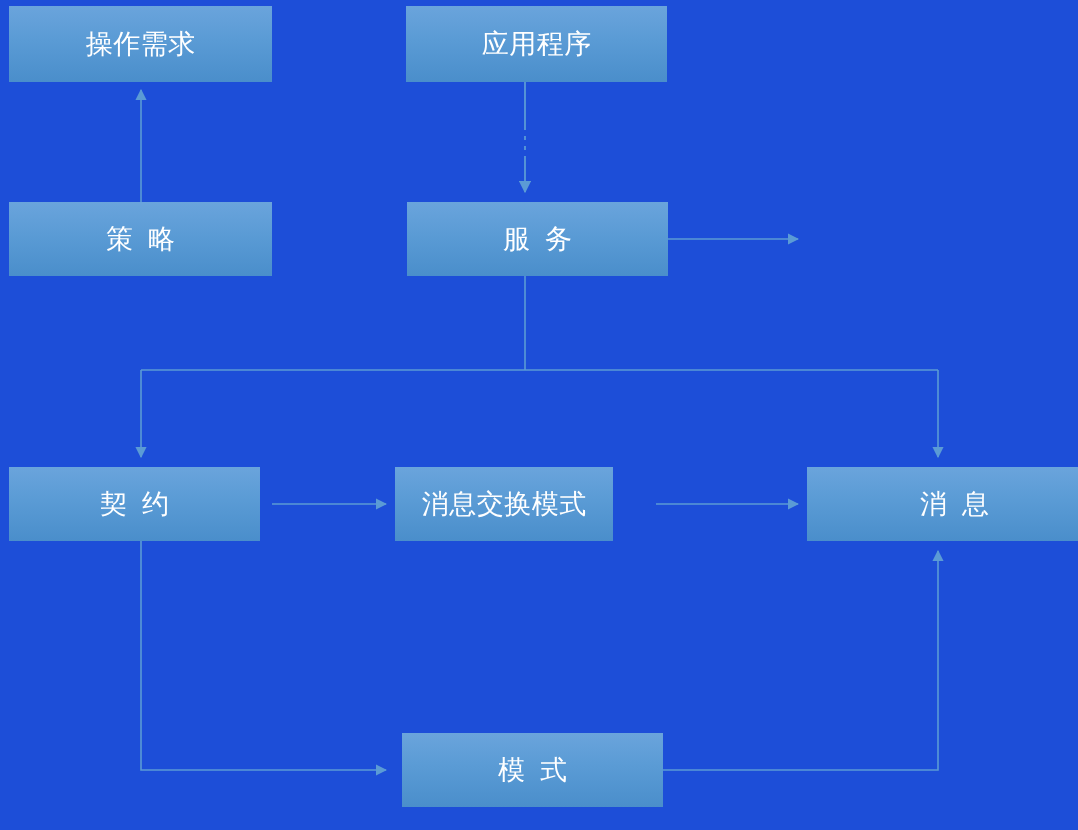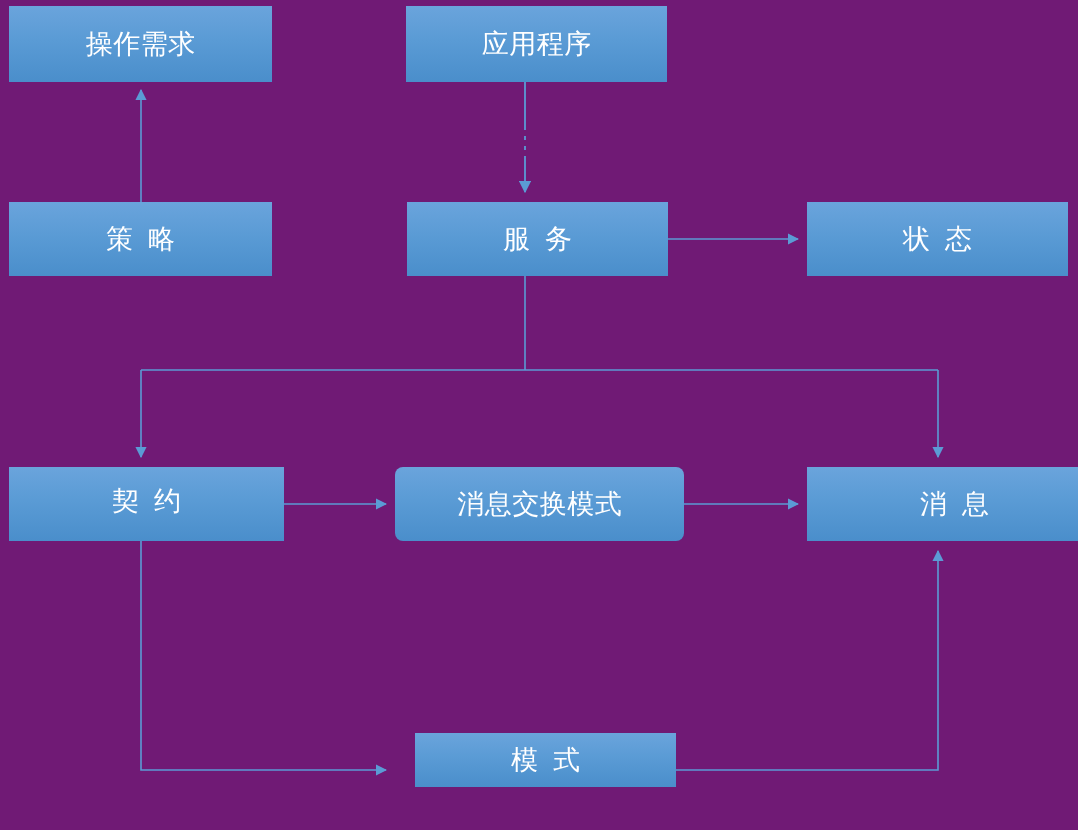--- a/index.html
+++ b/index.html
@@ -4,21 +4,21 @@
 <style>
   html, body {
     margin: 0;
     padding: 0;
     background: #000000;
   }
   #canvas {
     position: relative;
     width: 1078px;
     height: 830px;
-    background: #701a75;
+    background: #1d4ed8;
     overflow: hidden;
     font-family: "DejaVu Sans", "Liberation Sans", sans-serif;
   }
   #edge-layer {
     position: absolute;
     left: 0;
     top: 0;
     width: 1078px;
     height: 830px;
     pointer-events: none;
@@ -112,33 +112,30 @@
   </div>
 
   <div class="node spaced" style="left:9px; top:202px; width:263px; height:74px;">
     <span class="label">策略</span>
   </div>
 
   <div class="node spaced" style="left:395px; top:202px; width:261px; height:74px;margin-left:12px;">
     <span class="label">服务</span>
   </div>
 
-  <div class="node spaced" style="left:807px; top:202px; width:261px; height:74px;">
-    <span class="label">状态</span>
-  </div>
 
-  <div class="node spaced" style="left:9px; top:467px; width:275px; height:74px;font-family:Liberation Mono, monospace;">
+  <div class="node spaced" style="left:9px; top:467px; width:251px; height:74px;">
     <span class="label">契约</span>
   </div>
 
-  <div class="node tight" style="left:395px; top:467px; width:289px; height:74px;border-radius:8px;">
+  <div class="node tight" style="left:395px; top:467px; width:218px; height:74px;">
     <span class="label">消息交换模式</span>
   </div>
 
   <div class="node spaced" style="left:807px; top:467px; width:295px; height:74px;">
     <span class="label">消息</span>
   </div>
 
-  <div class="node spaced" style="left:415px; top:733px; width:261px; height:54px;">
+  <div class="node spaced" style="left:402px; top:733px; width:261px; height:74px;">
     <span class="label">模式</span>
   </div>
 
 </div>
 
 </body></html>

